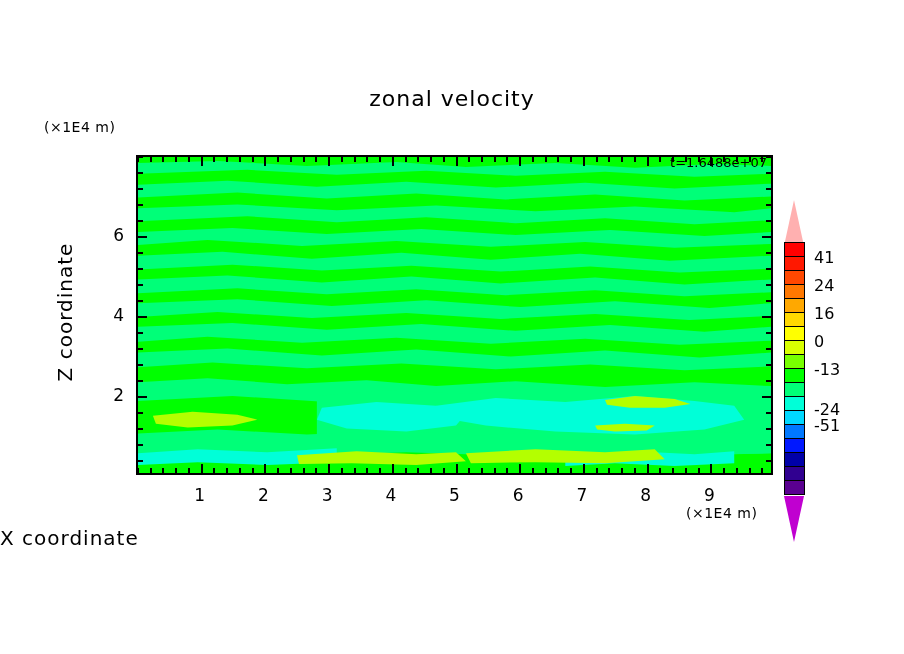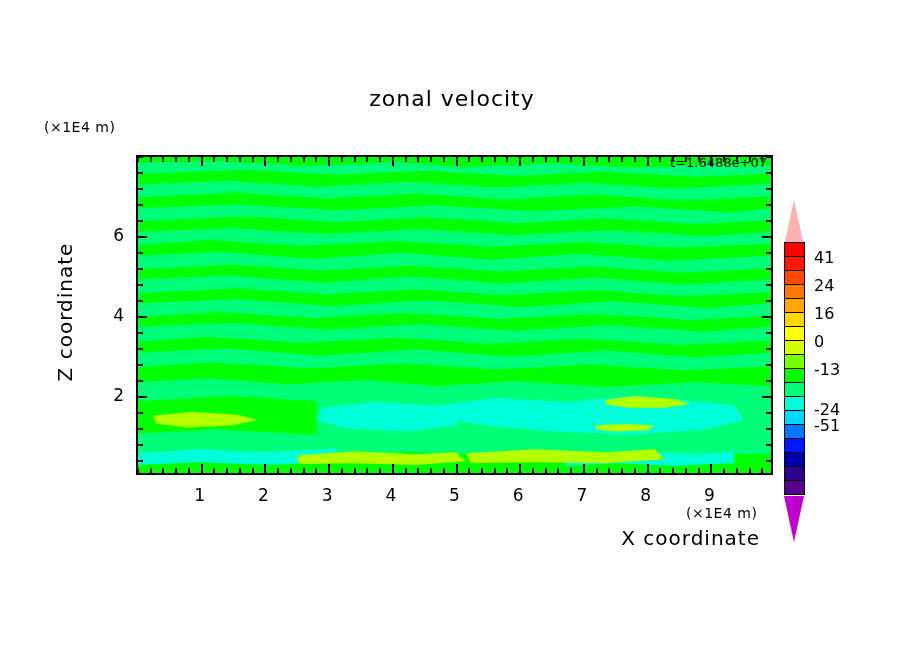--- a/index.html
+++ b/index.html
@@ -5,21 +5,21 @@
   html,body{margin:0;padding:0;background:#ffffff;}
   body{width:904px;height:654px;position:relative;overflow:hidden;
        font-family:"DejaVu Sans", sans-serif;color:#000;}
 
   .title{position:absolute;left:0;top:86px;width:904px;text-align:center;
          font-size:22px;letter-spacing:1px;}
 
   .unit-top{position:absolute;left:44px;top:119px;font-size:14px;letter-spacing:0.5px;}
   .unit-bottom{position:absolute;left:686px;top:505px;font-size:14px;letter-spacing:0.5px;}
 
-  .xtitle{position:absolute;left:0;top:526px;width:760px;text-align:right;font-size:20px;letter-spacing:1px;}
+  .xtitle{position:absolute;left:0;top:526px;width:760px;text-align:left;font-size:20px;letter-spacing:1px;}
 
   .ytitle{position:absolute;left:-25px;top:300px;width:180px;text-align:center;font-size:20px;
           letter-spacing:1px;transform:rotate(-90deg);transform-origin:center center;}
 
   
   .plot{position:absolute;left:136px;top:155px;width:637px;height:320px;
         border:2px solid #000;box-sizing:border-box;overflow:hidden;background:#00ff00;}
   .field{position:absolute;left:0;top:0;width:100%;height:100%;}
 
   .tstamp{position:absolute;right:4px;top:-2px;font-size:13px;color:#000;z-index:6;

